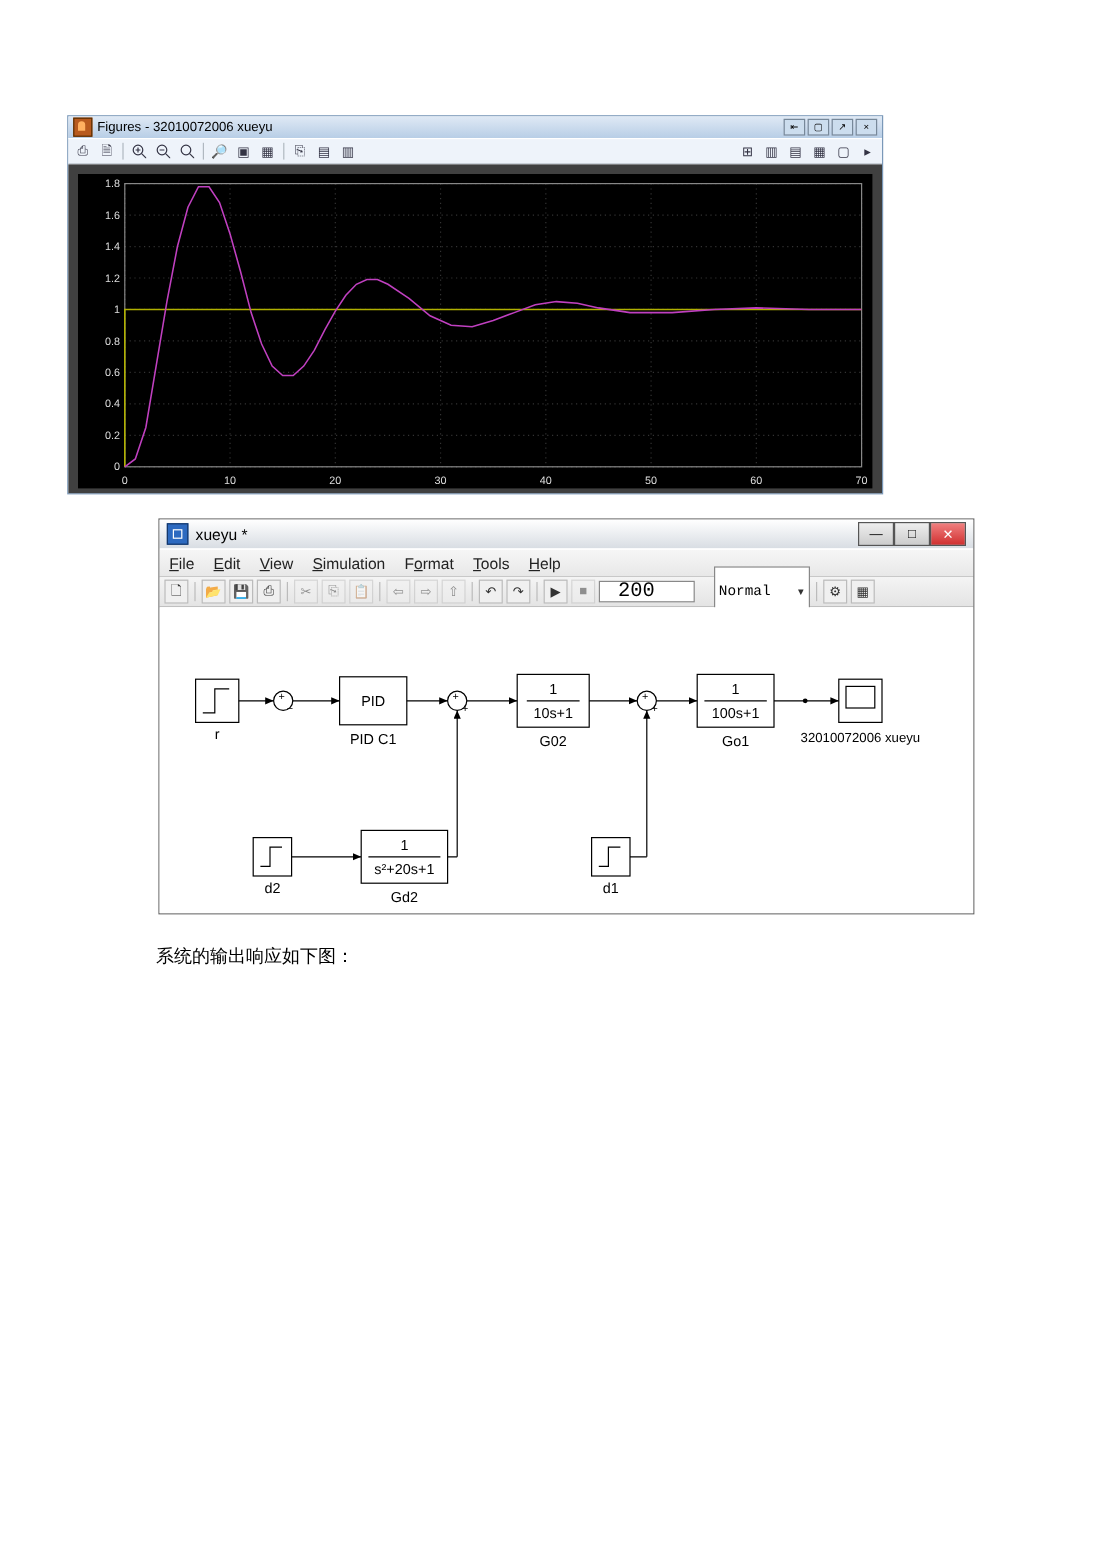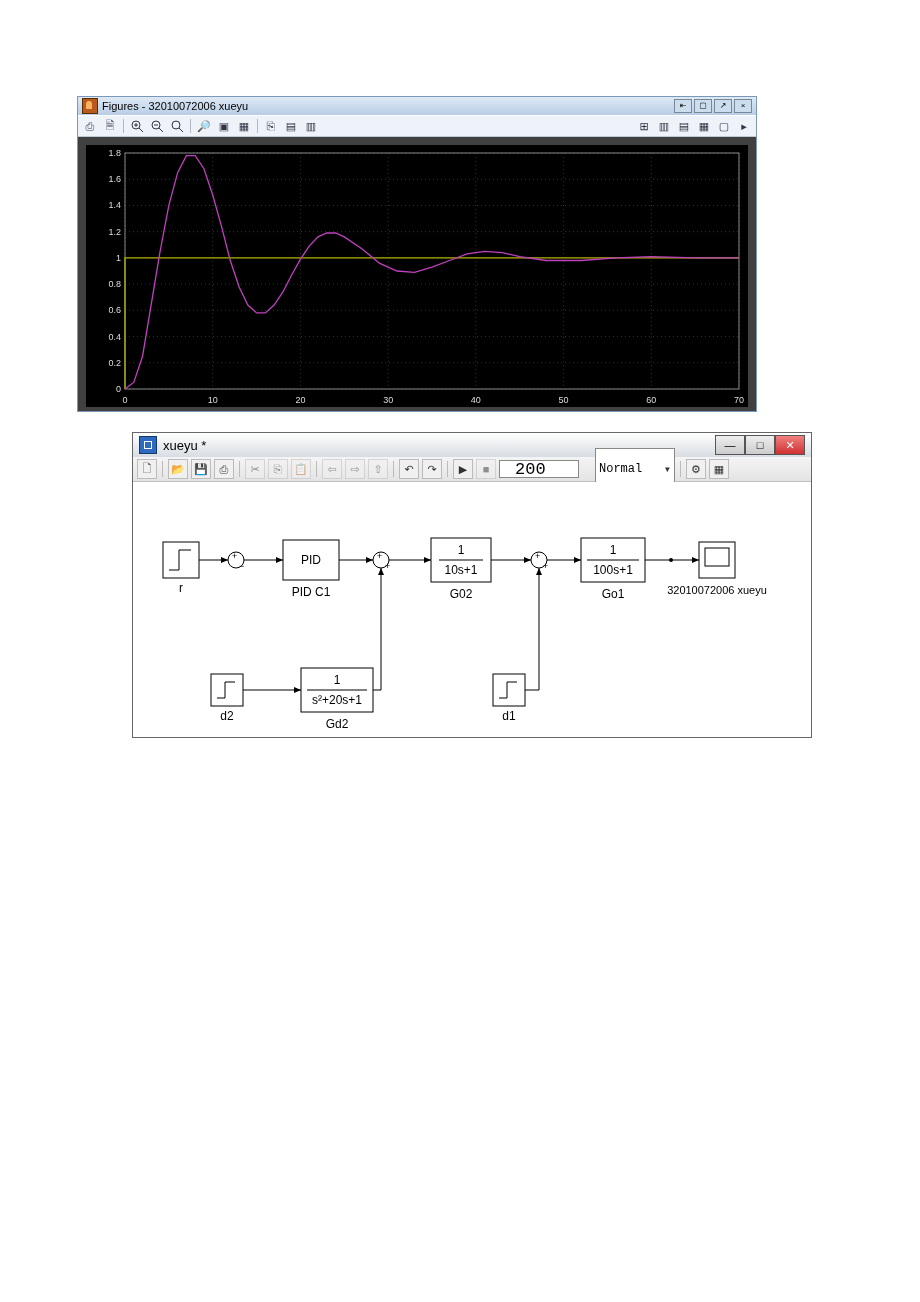--- a/index.html
+++ b/index.html
@@ -1,19 +1,19 @@
 <!DOCTYPE html>
 <html><head>
 <meta charset="utf-8">
 <style>
   body { margin: 0; padding: 0; background: #fff; font-family: "SimSun", "Microsoft YaHei", sans-serif; font-size: 15px; color: #000; }
   .page { width: 920px; margin: 0 auto; padding-top: 96px; }
 
   
-  .fig1 { width: 678px; margin-left: 77px; border: 1px solid #7a98b8; }
+  .fig1 { width: 678px; margin-left: 56px; border: 1px solid #7a98b8; }
   .fig1-titlebar { height: 18px; background: linear-gradient(#dfe9f5,#b8cee6); display: flex; align-items: center; padding: 0 4px; font-size: 11px; color: #000; font-family: Tahoma, sans-serif; }
   .fig1-titlebar .app-icon { width: 14px; height: 14px; background: #b85a1e; border: 1px solid #5a2e00; margin-right: 4px; position: relative; }
   .fig1-titlebar .app-icon::after { content: ""; position: absolute; left: 3px; top: 2px; width: 6px; height: 8px; background: #ffb060; border-radius: 3px 3px 0 0; }
   .fig1-titlebar .spacer { flex: 1; }
   .fig1-titlebar .wbtn { width: 16px; height: 12px; background: #cde; border: 1px solid #789; margin-left: 2px; font-size: 8px; text-align: center; line-height: 12px; }
   .fig1-toolbar { height: 20px; background: #eef3fa; border-top: 1px solid #fff; border-bottom: 1px solid #c0c8d0; display: flex; align-items: center; padding: 0 3px; gap: 2px; }
   .fig1-toolbar .tb { width: 16px; height: 16px; border: 1px solid transparent; display: flex; align-items: center; justify-content: center; font-size: 11px; color: #334; }
   .fig1-toolbar .sep { width: 1px; height: 14px; background: #b0b8c0; margin: 0 2px; }
   .fig1-toolbar .spacer { flex: 1; }
 
@@ -158,20 +158,29 @@
   <div class="fig2">
     <div class="fig2-titlebar">
       <span class="app-icon"></span>
       <span>xueyu *</span>
       <span class="spacer"></span>
       <span class="win-btns">
         <span class="win-btn win-min">—</span>
         <span class="win-btn win-max">□</span>
         <span class="win-btn win-close">✕</span>
       </span>
+    </div>
+    <div class="fig2-menubar">
+      <span><u>F</u>ile</span>
+      <span><u>E</u>dit</span>
+      <span><u>V</u>iew</span>
+      <span><u>S</u>imulation</span>
+      <span>F<u>o</u>rmat</span>
+      <span><u>T</u>ools</span>
+      <span><u>H</u>elp</span>
     </div>
     <div class="fig2-toolbar">
       <span class="btn">🗋</span>
       <span class="sep"></span>
       <span class="btn">📂</span>
       <span class="btn">💾</span>
       <span class="btn">⎙</span>
       <span class="sep"></span>
       <span class="btn disabled">✂</span>
       <span class="btn disabled">⎘</span>
@@ -252,14 +261,15 @@
           <line x1="248" y1="208" x2="248" y2="86" stroke="#000" stroke-width="1" fill="none" marker-end="url(#ah)"></line>
           <rect x="360" y="192" width="32" height="32" stroke="#000" stroke-width="1" fill="#fff"></rect>
           <path d="M366 216 h8 v-16 h10" stroke="#000" stroke-width="1" fill="none"></path>
           <text x="376" y="238" font-family="Arial" font-size="12" text-anchor="middle" fill="#000">d1</text>
           <line x1="392" y1="208" x2="406" y2="208" stroke="#000" stroke-width="1" fill="none"></line>
           <line x1="406" y1="208" x2="406" y2="86" stroke="#000" stroke-width="1" fill="none" marker-end="url(#ah)"></line>
         </svg>
     </div>
   </div>
 
+  <p class="caption2">系统的输出响应如下图：</p>
 
 </div>
 
 </body></html>

